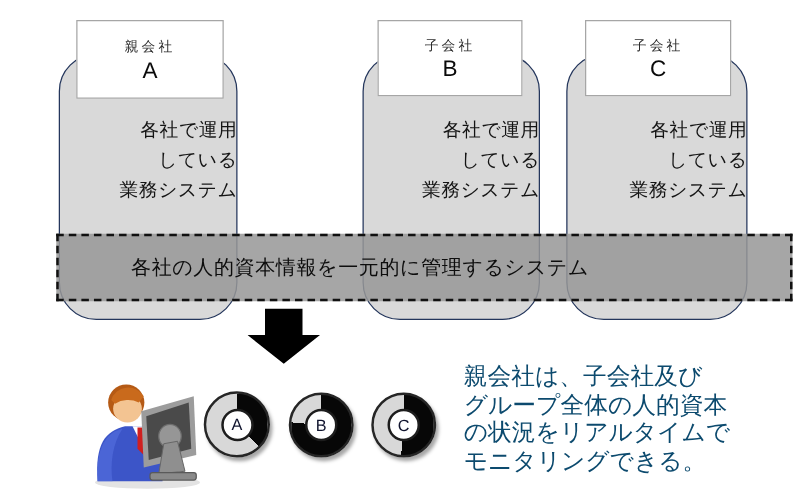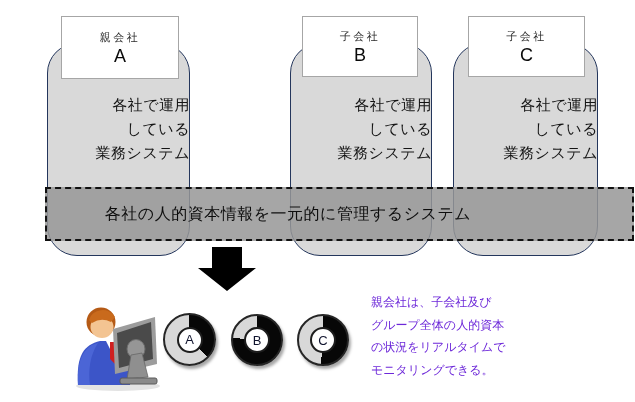--- a/index.html
+++ b/index.html
@@ -59,21 +59,21 @@
   .pie-b{left:231px;top:314px;width:52px;height:52px;}
   .pie-c{left:297px;top:314px;width:52px;height:52px;}
   .pie-center{
     width:22px;height:22px;border-radius:50%;background:#ffffff;
     border:2px solid #1d1d1d;display:flex;align-items:center;justify-content:center;
     font-size:13px;color:#10142e;
   }
   
   .caption{
     position:absolute;left:371px;top:291px;width:255px;
-    font-size:12px;line-height:22.5px;color:#6d28d9;white-space:pre-line;
+    font-size:19px;line-height:22.5px;color:#0c4a6e;white-space:pre-line;
   }
 </style>
 </head>
 <body>
 
 <div class="stage">
 
   <div class="column col-a"></div>
   <div class="column col-b"></div>
   <div class="column col-c"></div>

